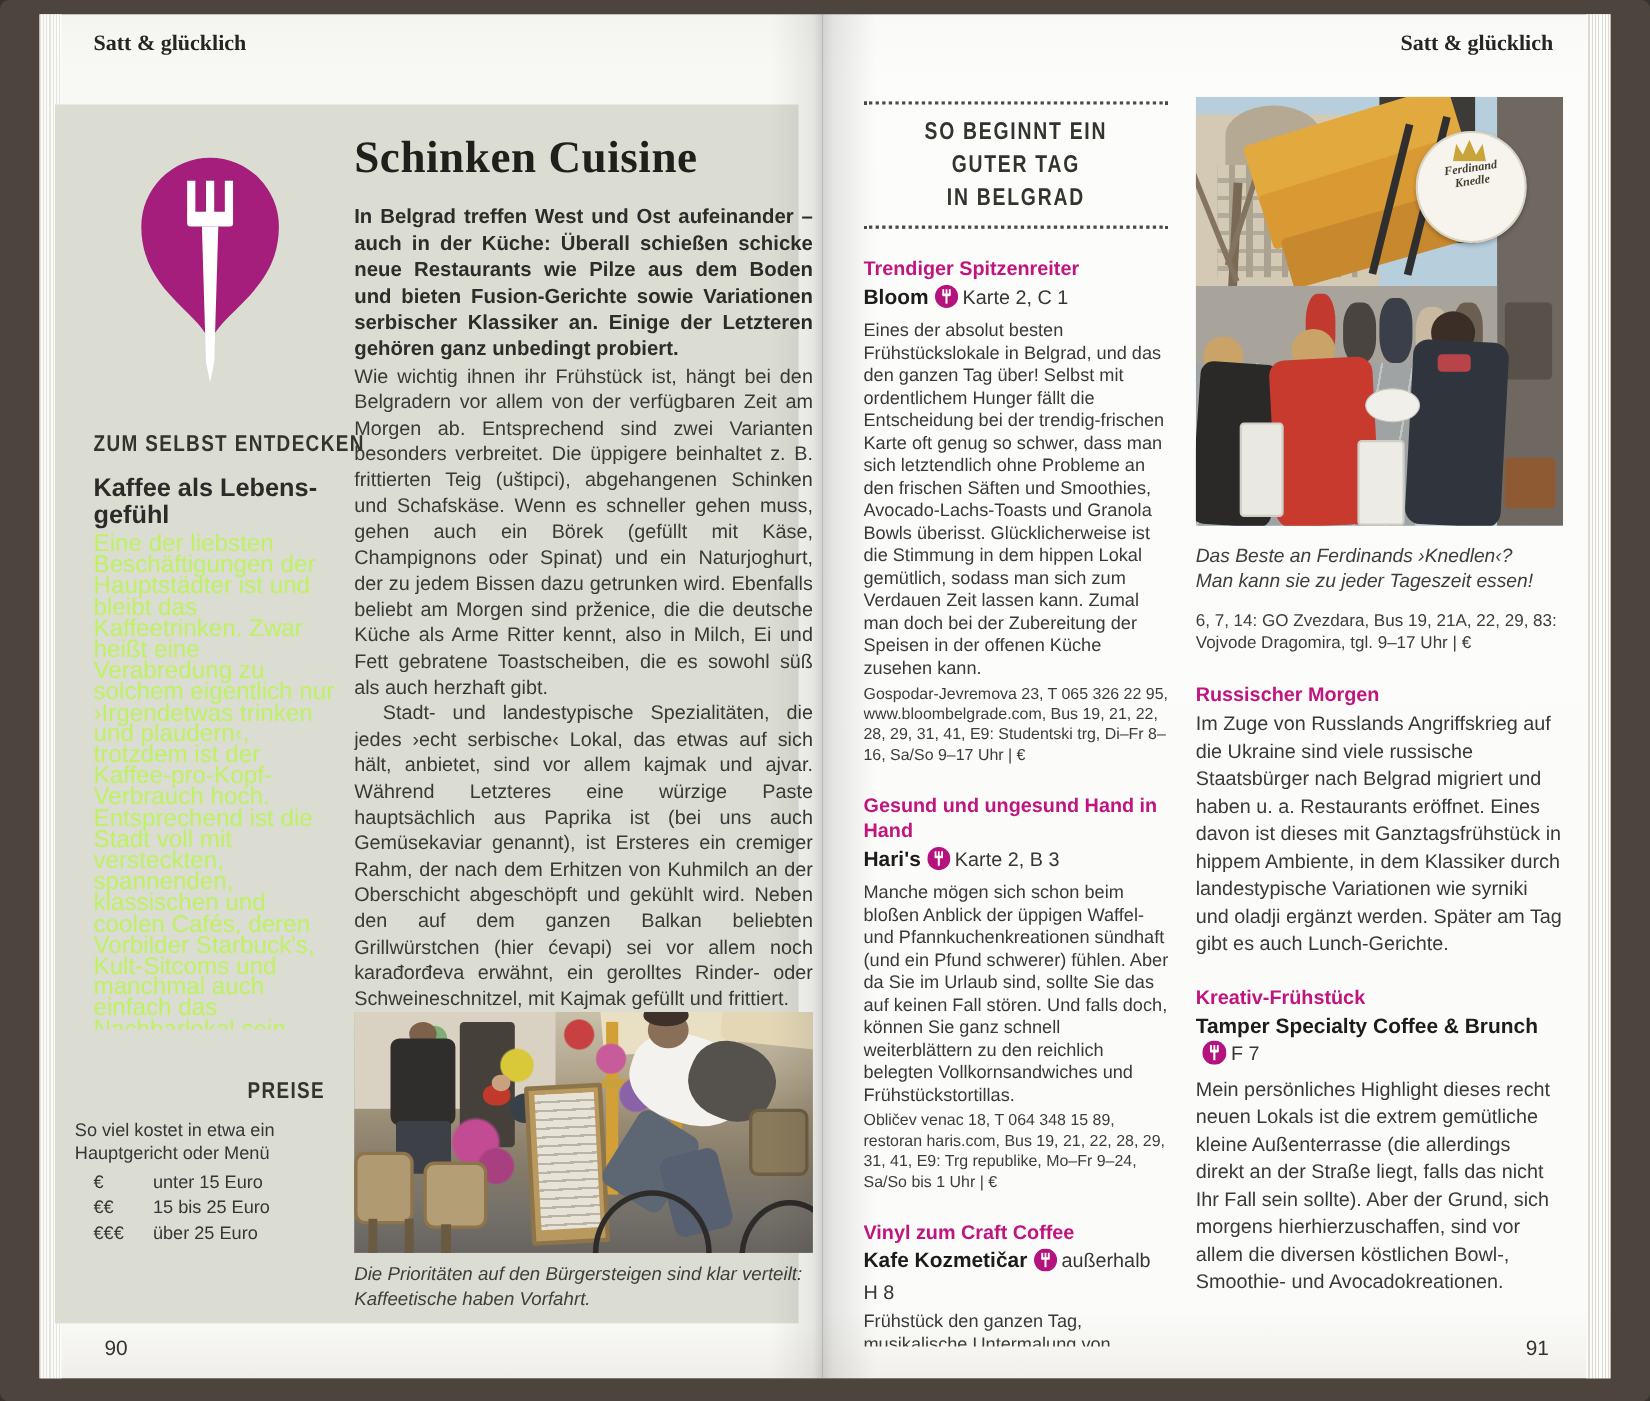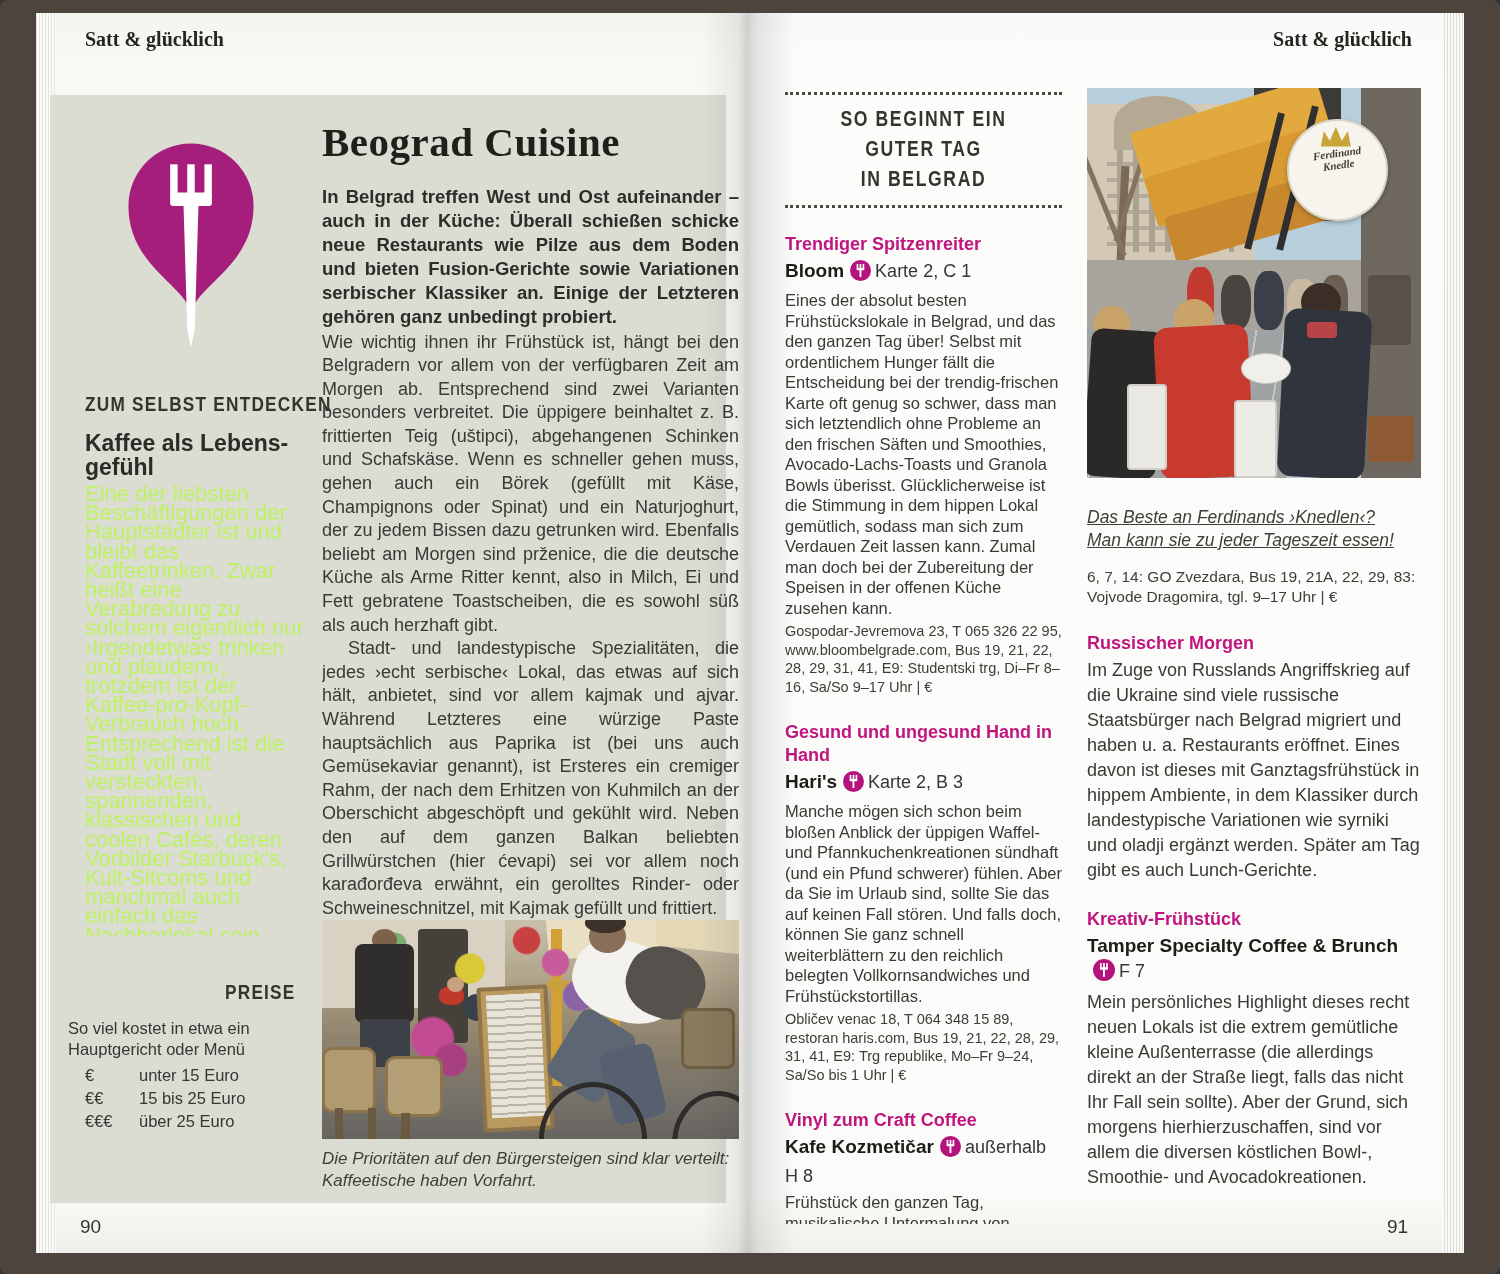--- a/index.html
+++ b/index.html
@@ -45,37 +45,37 @@
   .entry .cat{color:#c0147f;font-weight:bold;font-size:18px;line-height:23px;margin-top:25px;}
   .entry .name-row{font-size:19px;font-weight:bold;color:#1d1c19;line-height:25px;margin-top:2px;}
   .entry .badge{display:inline-block;vertical-align:-4px;margin:0 4px 0 6px;}
   .entry .mapref{font-weight:normal;font-size:18px;color:#373634;margin-top:41px;}
   .colA .ebody{font-size:16.5px;line-height:20.5px;color:#3a3936;margin-top:3px;}
   .colB .ebody{font-size:18px;line-height:25px;color:#3a3936;margin-top:3px;}
   .eaddr{font-size:14.5px;line-height:18.5px;color:#3e3d39;margin-top:4px;}
   .colB .eaddr{font-size:15.5px;line-height:20px;}
   .colA .entry:first-of-type .cat{margin-top:36px;}
   .photoR{position:relative;width:334px;height:390px;overflow:hidden;background:#b7cedd;}
-  .capR{font-style:italic;font-size:17.5px;line-height:23px;color:#3f3e3a;margin-top:28px;text-decoration:underline;}
+  .capR{font-style:italic;font-size:17.5px;line-height:23px;color:#3f3e3a;margin-top:16px;}
   .addr-cont{font-size:15.5px;line-height:20px;color:#3e3d39;margin-top:15px;}
   .sh{position:absolute;display:block;}
   .sign-text{font-family:"Liberation Serif",serif;font-style:italic;font-weight:bold;font-size:11px;line-height:12px;color:#453e31;text-align:center;transform:rotate(-8deg);}
 </style>
 </head>
 <body>
 
 <div class="book">
 
   <div class="page page-left">
     <div class="edge-l"></div>
   </div>
   <div class="graybox"></div>
 
   <div class="runhead" style="left:85px;">Satt &amp; glücklich</div>
-  <div class="pagenum" style="left:80px;">90</div>
+  <div class="pagenum" style="left:95px;">90</div>
 
   <svg class="sb-pin" viewBox="0 0 100 145">
     <path d="M50 118 C44 99 8 86 8 47 A42 42 0 1 1 92 47 C92 86 56 99 50 118 Z" fill="#a51e7c"></path>
     <rect x="36" y="19" width="5" height="22" fill="#ffffff"></rect>
     <rect x="47.5" y="19" width="5" height="22" fill="#ffffff"></rect>
     <rect x="59" y="19" width="5" height="22" fill="#ffffff"></rect>
     <rect x="36" y="38" width="28" height="9" rx="2" fill="#ffffff"></rect>
     <polygon points="45,47 55,47 52.5,130 50,142 47.5,130" fill="#ffffff"></polygon>
   </svg>
 
@@ -95,21 +95,21 @@
       <span class="sym">€€</span>
       <span>15 bis 25 Euro</span>
     </div>
     <div class="price-row">
       <span class="sym">€€€</span>
       <span>über 25 Euro</span>
     </div>
   </div>
 
   <div class="article">
-    <h1 class="art-title">Beograd Cuisine</h1>
+    <h1 class="art-title">Schinken Cuisine</h1>
     <p class="art-lead">In Belgrad treffen West und Ost aufeinander – auch in der Küche: Überall schießen schicke neue Restaurants wie Pilze aus dem Boden und bieten Fusion-Gerichte sowie Variationen serbischer Klassiker an. Einige der Letzteren gehören ganz unbedingt probiert.</p>
     <p class="art-p">Wie wichtig ihnen ihr Frühstück ist, hängt bei den Belgradern vor allem von der verfügbaren Zeit am Morgen ab. Entsprechend sind zwei Varianten besonders verbreitet. Die üppigere beinhaltet z. B. frittierten Teig (uštipci), abgehangenen Schinken und Schafskäse. Wenn es schneller gehen muss, gehen auch ein Börek (gefüllt mit Käse, Champignons oder Spinat) und ein Naturjoghurt, der zu jedem Bissen dazu getrunken wird. Ebenfalls beliebt am Morgen sind prženice, die die deutsche Küche als Arme Ritter kennt, also in Milch, Ei und Fett gebratene Toastscheiben, die es sowohl süß als auch herzhaft gibt.</p>
     <p class="art-p ind">Stadt- und landestypische Spezialitäten, die jedes ›echt serbische‹ Lokal, das etwas auf sich hält, anbietet, sind vor allem kajmak und ajvar. Während Letzteres eine würzige Paste hauptsächlich aus Paprika ist (bei uns auch Gemüsekaviar genannt), ist Ersteres ein cremiger Rahm, der nach dem Erhitzen von Kuhmilch an der Oberschicht abgeschöpft und gekühlt wird. Neben den auf dem ganzen Balkan beliebten Grillwürstchen (hier ćevapi) sei vor allem noch karađorđeva erwähnt, ein gerolltes Rinder- oder Schweineschnitzel, mit Kajmak gefüllt und frittiert.</p>
   </div>
 
   <div class="photoL">
     <i class="sh" style="left:0;top:0;width:44%;height:40%;background:#d9d2c2;"></i>
     <i class="sh" style="left:23%;top:4%;width:12%;height:52%;background:#46403a;border-radius:4px;"></i>
     <i class="sh" style="left:14%;top:5%;width:7%;height:12%;background:radial-gradient(circle,#7fae74 55%,transparent 60%);"></i>
     <i class="sh" style="left:54%;top:-6%;width:30%;height:22%;background:#e9dfc2;border-radius:8px;transform:rotate(-5deg);"></i>

